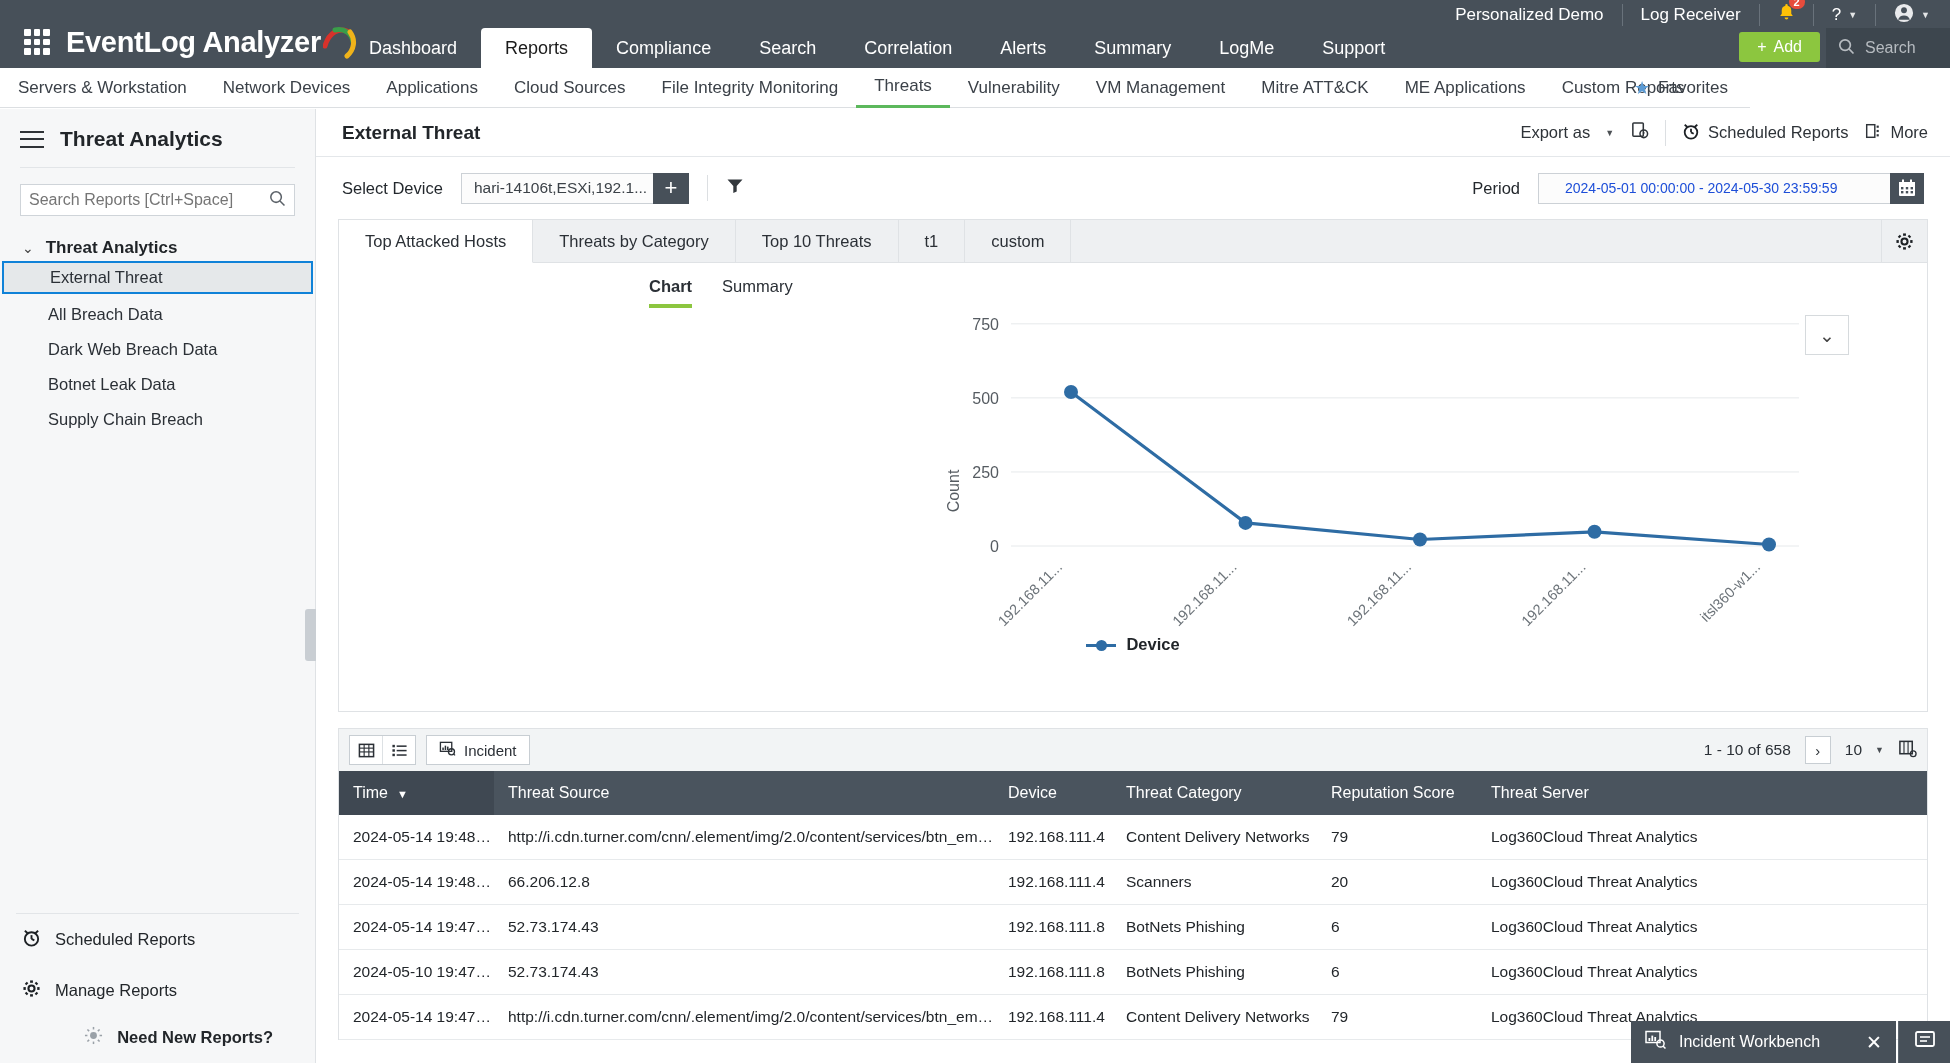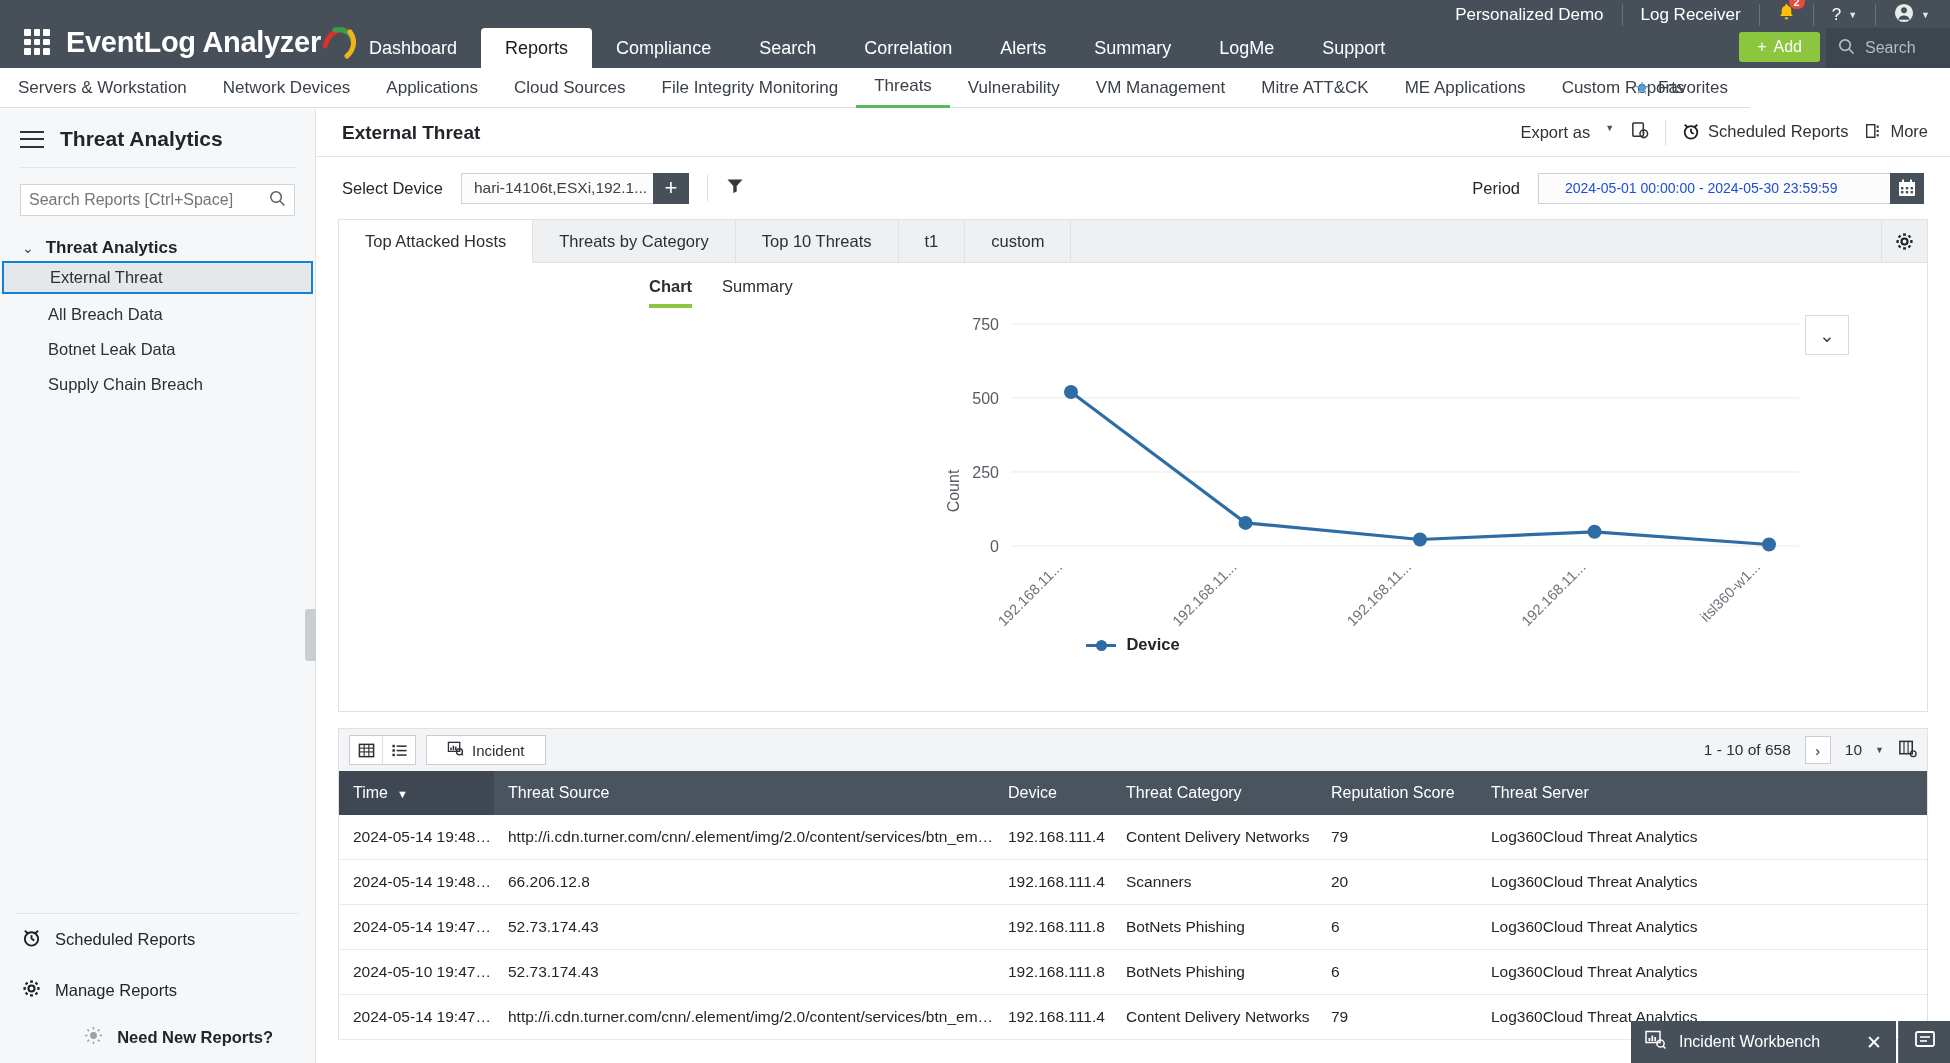--- a/index.html
+++ b/index.html
@@ -117,21 +117,21 @@
   }
 
   
   .content { position: absolute; left: 316px; top: 109px; width: 1634px; height: 954px; background: #fff; }
   .page-head {
     height: 48px; display: flex; align-items: center; justify-content: space-between;
     padding: 0 22px 0 26px; border-bottom: 1px solid #e4e7ea;
   }
   .page-title { font-size: 19px; font-weight: bold; color: #22262a; }
   .ph-right { display: flex; align-items: center; gap: 16px; font-size: 16.5px; color: #2e3338; }
-  .ph-btn { display: flex; align-items: flex-start; gap: 8px; white-space: nowrap; }
+  .ph-btn { display: flex; align-items: center; gap: 8px; white-space: nowrap; }
   .vdiv { width: 1px; height: 26px; background: #dcdfe2; }
 
   .filter-row { height: 62px; display: flex; align-items: center; padding: 0 26px; justify-content: space-between; }
   .fl-left { display: flex; align-items: center; gap: 18px; }
   .fl-label { font-size: 16.5px; color: #23282d; }
   .device-box { display: flex; align-items: stretch; height: 31px; }
   .device-val {
     border: 1px solid #ccd1d6; border-right: none; background: #fcfcfc;
     padding: 0 12px; display: flex; align-items: center; font-size: 15.5px; color: #3c4248;
     width: 192px; white-space: nowrap; overflow: hidden;
@@ -176,21 +176,21 @@
   .xlab { font-size: 14.5px; fill: #6c7379; }
 
   
   .tablewrap { margin: 16px 22px 0 22px; border: 1px solid #dfe2e5; border-bottom: none; }
   .tbar { height: 42px; background: #f2f4f5; display: flex; align-items: center; padding: 0 10px; gap: 10px; }
   .viewtoggle { display: flex; border: 1px solid #c8ced3; background: #fff; height: 30px; }
   .vt { width: 32px; display: flex; align-items: center; justify-content: center; font-size: 16px; color: #333; }
   .vt.sel { background: #fff; }
   .vtdiv { width: 1px; background: #dde1e4; }
   .incident-btn { height: 30px; border: 1px solid #c8ced3; background: #fff; display: flex;
-                  align-items: center; gap: 8px; padding: 0 20px; font-size: 15px; color: #2b3036; }
+                  align-items: center; gap: 8px; padding: 0 12px; font-size: 15px; color: #2b3036; }
   .tbar-right { margin-left: auto; display: flex; align-items: center; gap: 14px; font-size: 15.5px; color: #2b3036; }
   .pagebtn { width: 26px; height: 28px; border: 1px solid #c8ced3; background: #fff;
              display: flex; align-items: center; justify-content: center; font-size: 15px; }
   .perpage { display: flex; align-items: center; gap: 6px; }
 
   table { width: 100%; border-collapse: collapse; table-layout: fixed; }
   thead th {
     background: #4a545e; color: #fff; text-align: left; font-size: 16px; font-weight: normal;
     padding: 13px 0 13px 14px; white-space: nowrap;
   }
@@ -335,20 +335,23 @@
   <div class="sb-group">
     <span class="chev">⌄</span>
     <span class="sb-group-label">Threat Analytics</span>
   </div>
 
   <div class="sb-item selected">
     <span>External Threat</span>
   </div>
   <div class="sb-item">
     <span>All Breach Data</span>
+  </div>
+  <div class="sb-item">
+    <span>Dark Web Breach Data</span>
   </div>
   <div class="sb-item">
     <span>Botnet Leak Data</span>
   </div>
   <div class="sb-item">
     <span>Supply Chain Breach</span>
   </div>
 
   <div class="sb-handle"></div>
 

